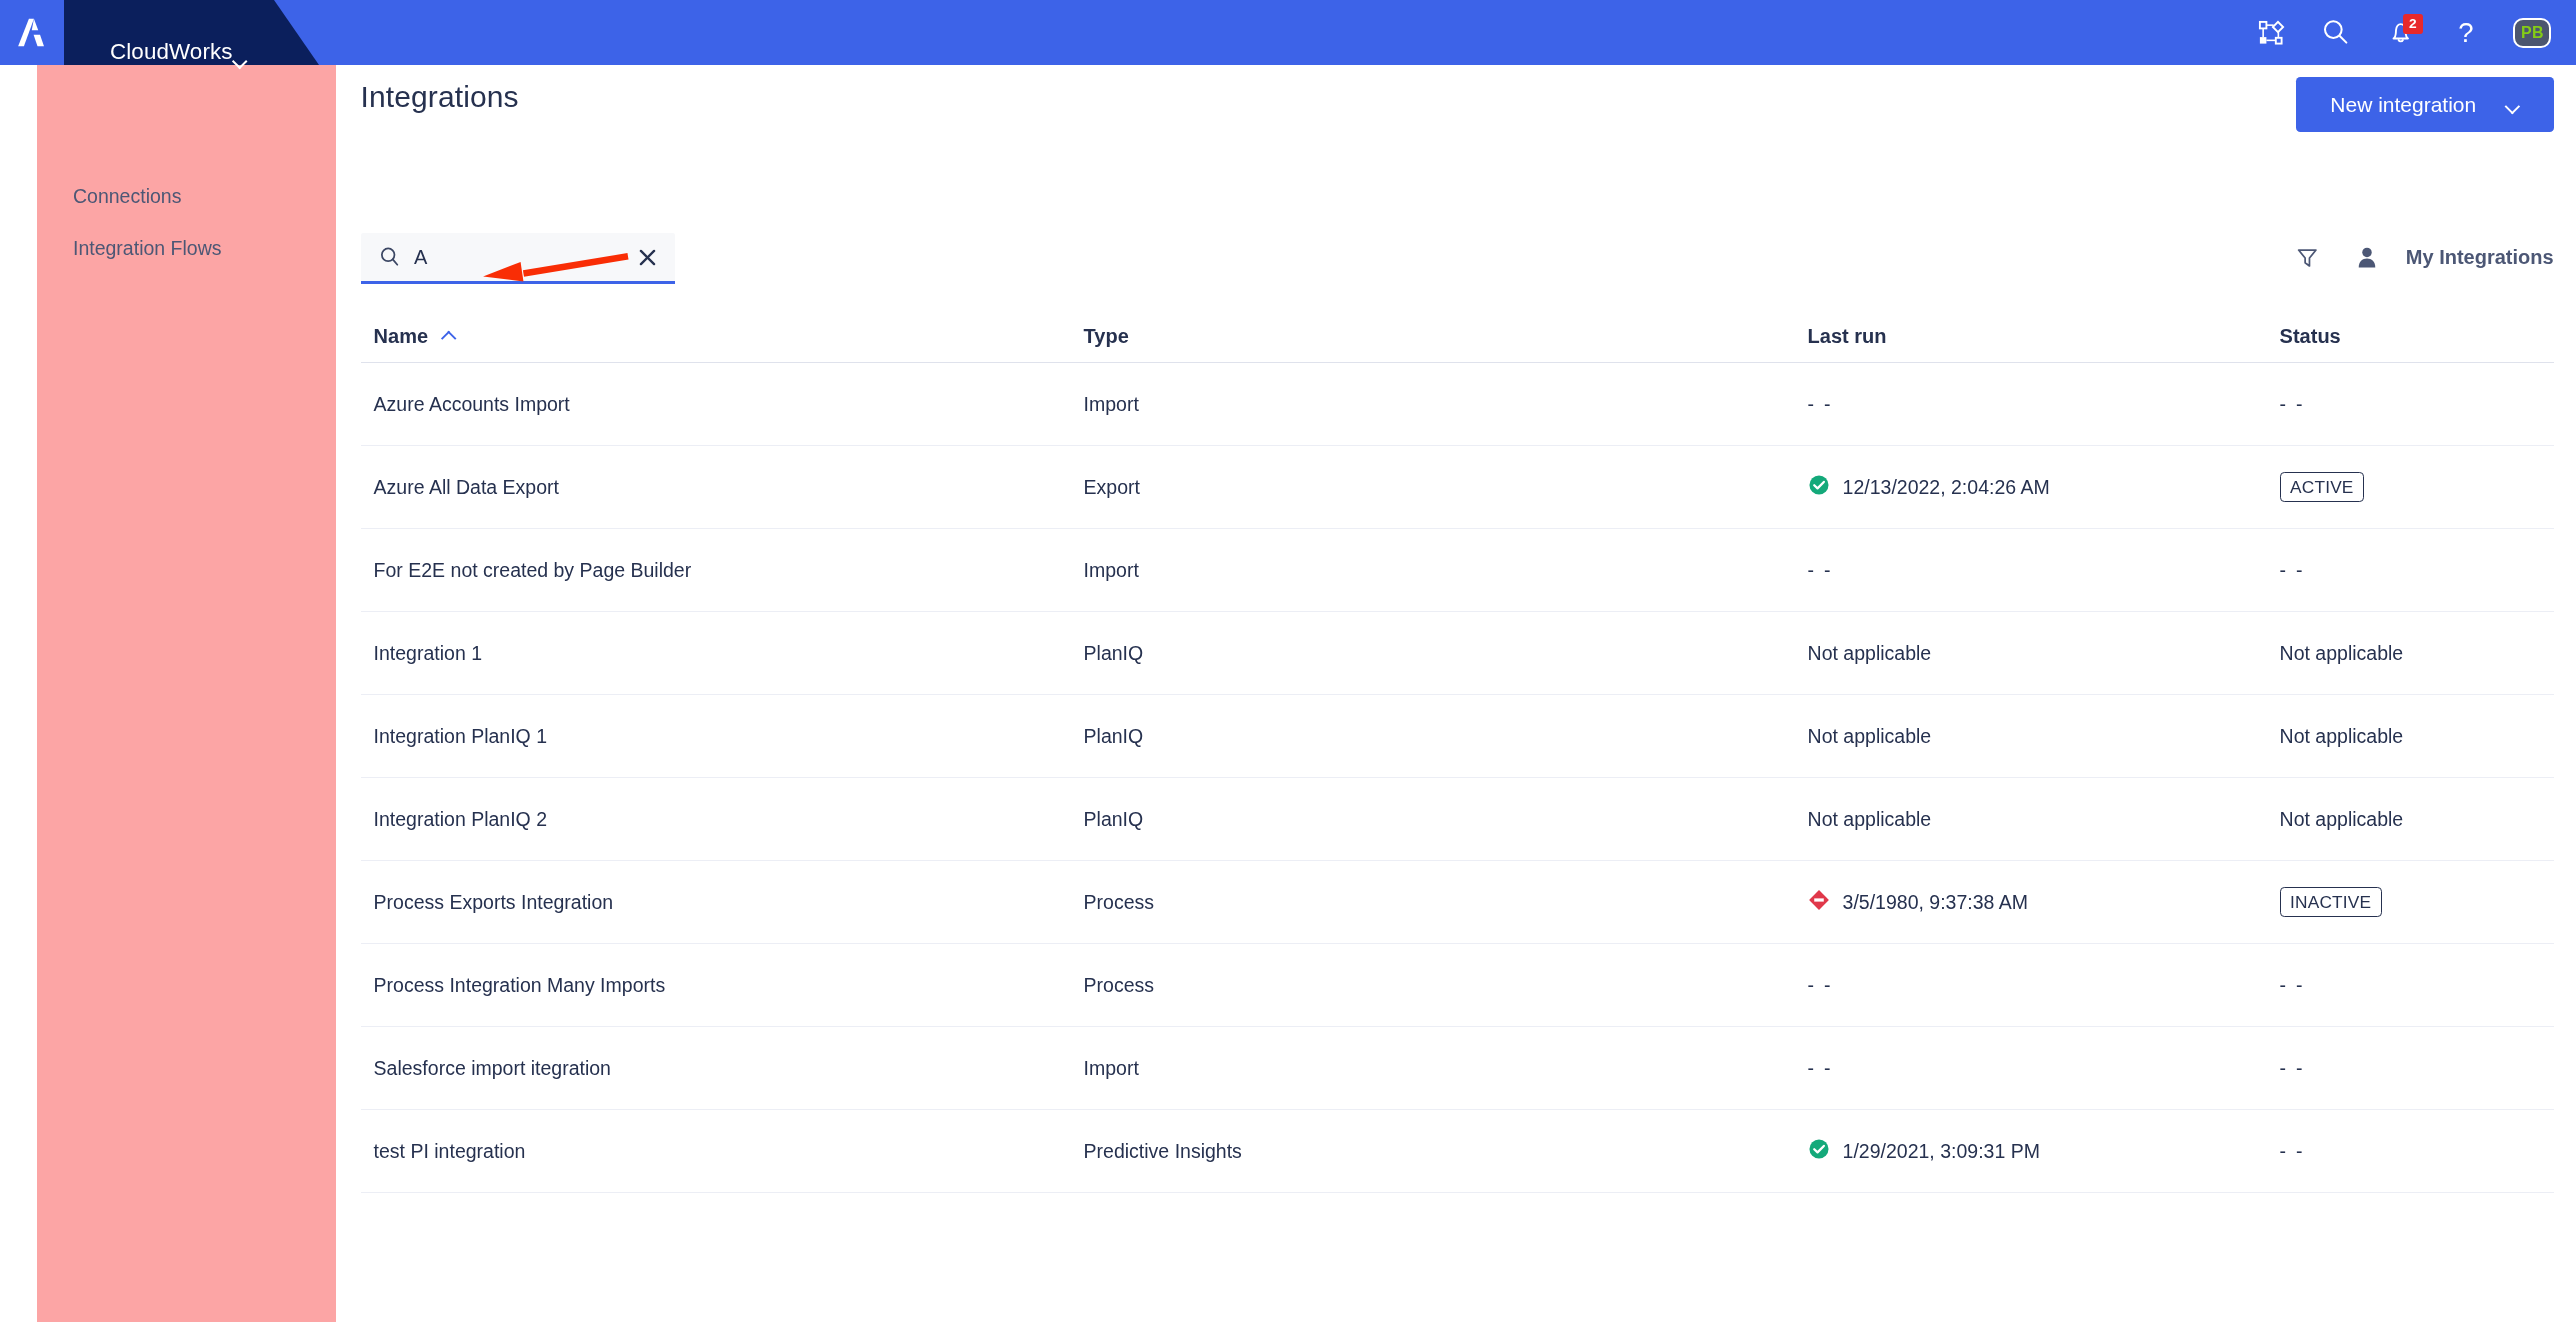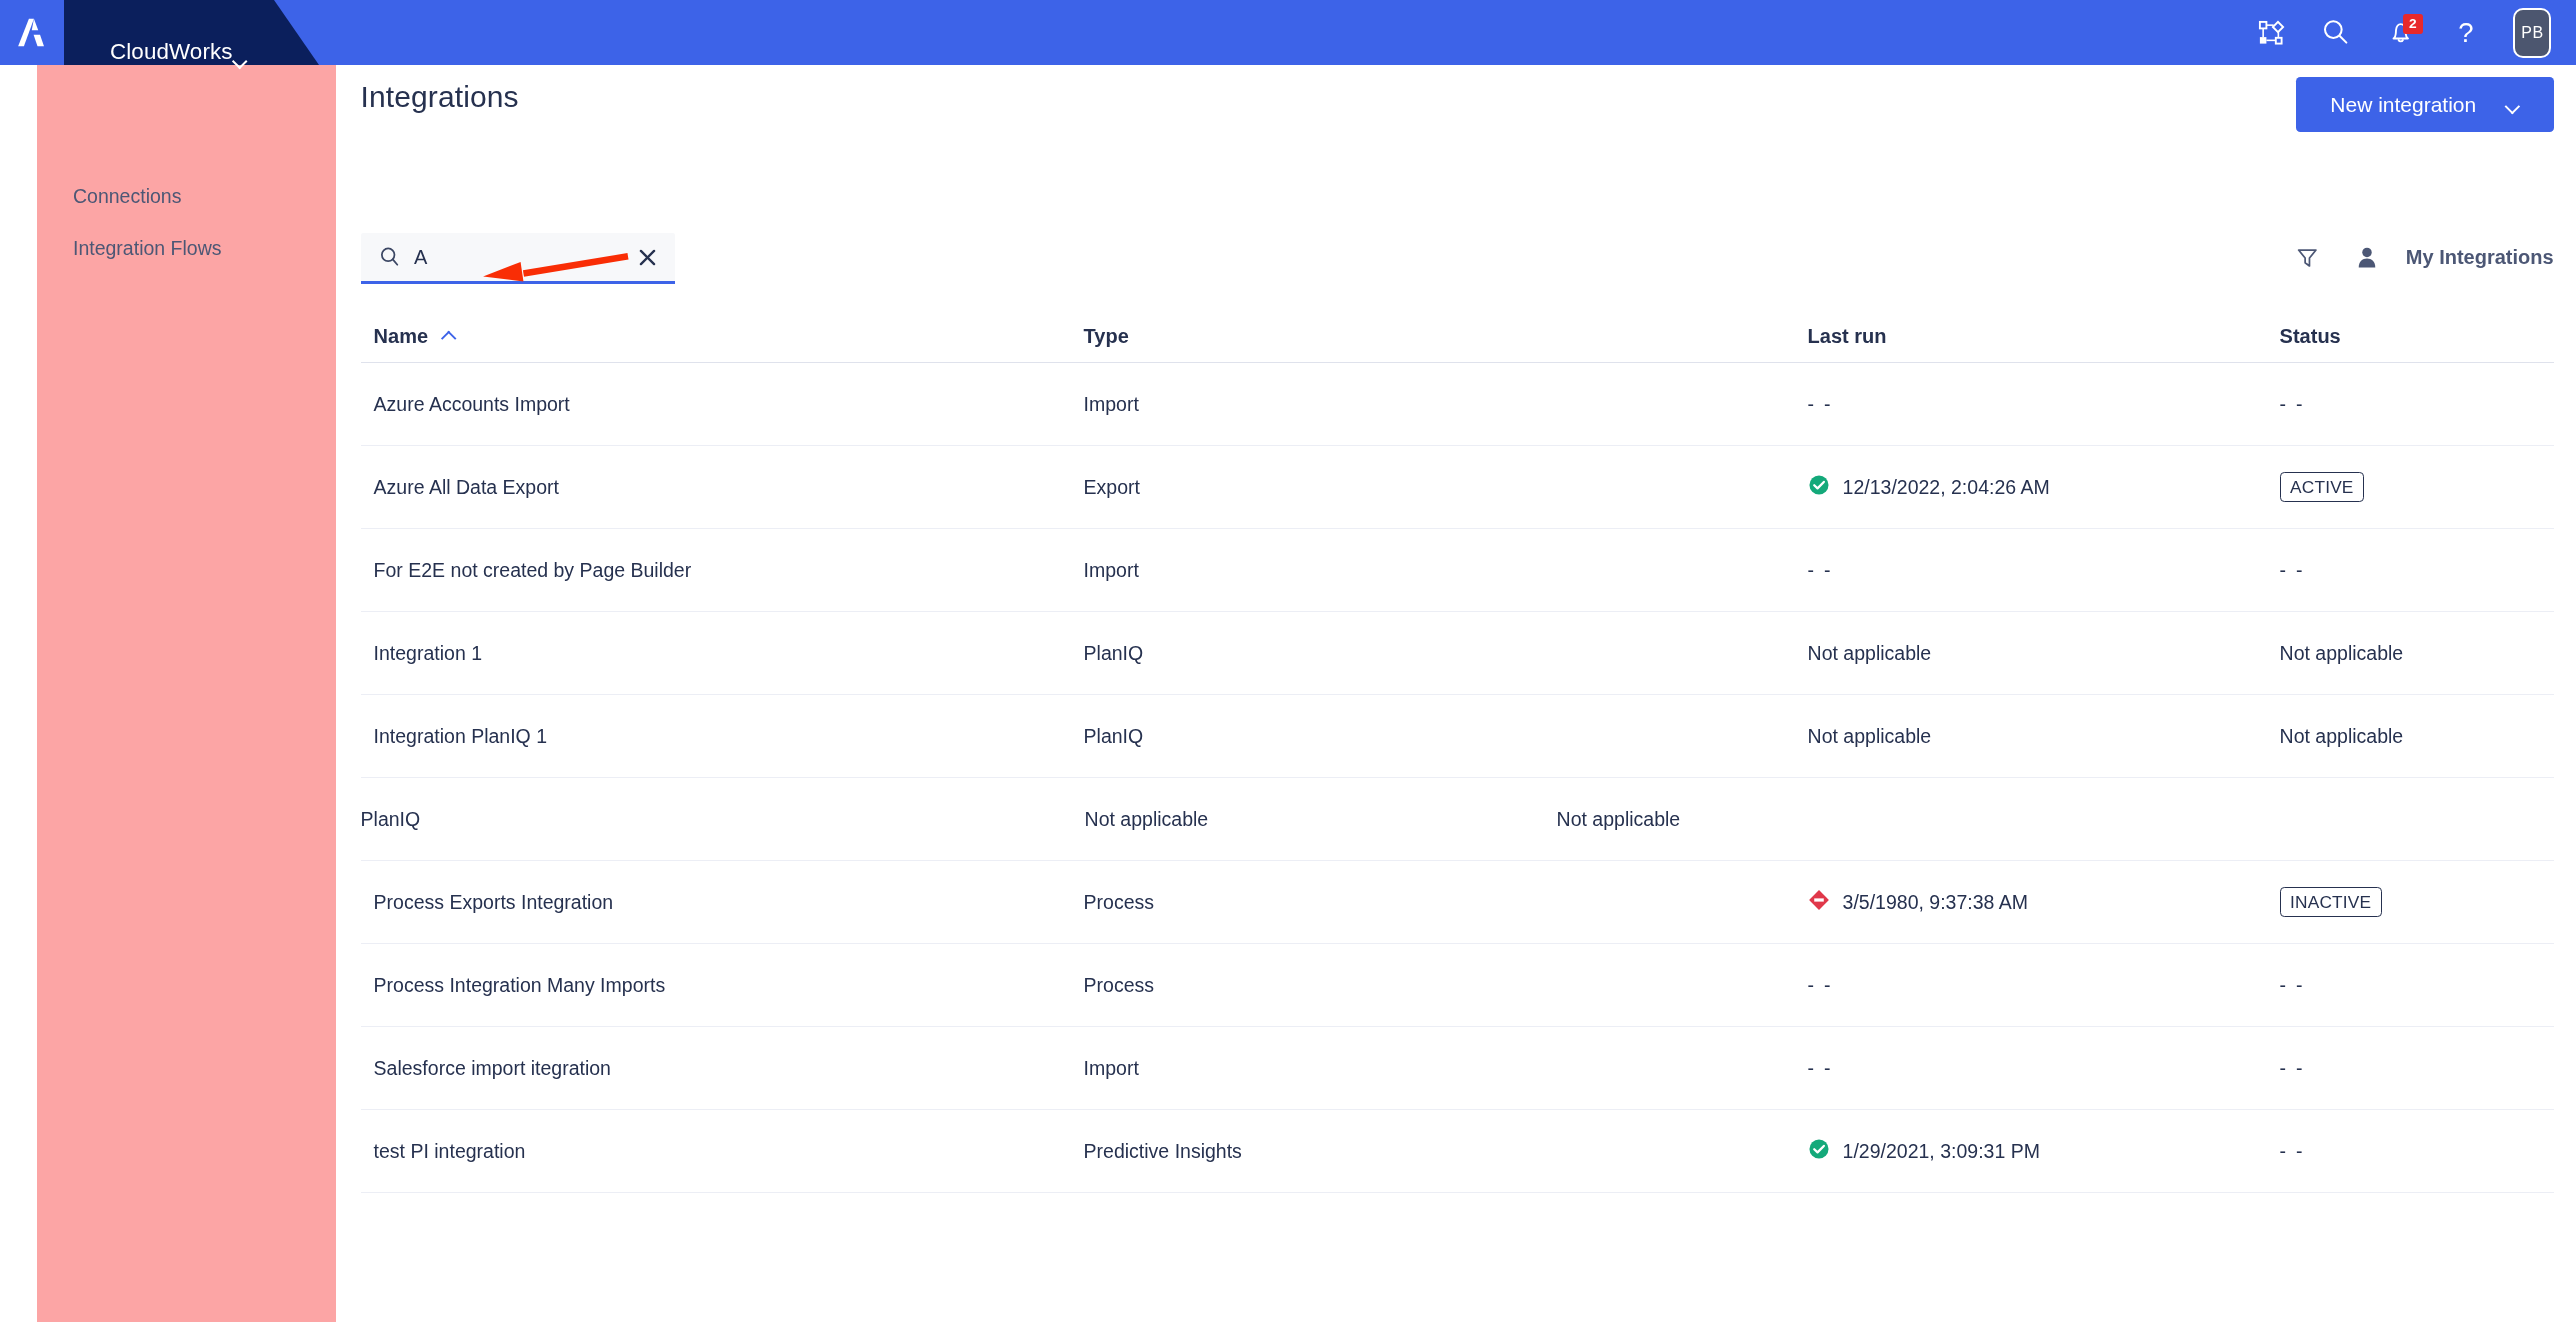--- a/index.html
+++ b/index.html
@@ -74,23 +74,23 @@
     border-radius: 2.9px;
     font-size: 13.7px; font-weight: 700;
     display: flex; align-items: center; justify-content: center;
     line-height: 1;
   }
   .help-glyph {
     color: #fff; font-size: 27.5px; font-weight: 400; line-height: 1;
     font-family: "Liberation Sans", sans-serif;
   }
   .avatar {
-    width: 38px; height: 50px; border-radius: 10px;
+    width: 38px; height: 30px; border-radius: 10px;
     background: #4c566f; border: 2.2px solid #ffffff;
-    color: #ffffff; font-size: 16px; font-weight: 400;
+    color: #84cc16; font-size: 16px; font-weight: 700;
     display: flex; align-items: center; justify-content: center;
     letter-spacing: 0.4px; cursor: pointer;
   }
 
   
   .sidebar {
     position: absolute; left: 0; top: 65px;
     width: 335px; height: 1258px;
     background: #fca5a5;
     border-right: 1.4px solid #e6e8f0;
@@ -394,20 +394,21 @@
       <div class="td col-type">PlanIQ</div>
       <div class="td col-last cell-run">
         <span>Not applicable</span>
       </div>
       <div class="td col-status">
         <span>Not applicable</span>
       </div>
     </div>
 
     <div class="trow">
+      <div class="td name col-name">Integration PlanIQ 2</div>
       <div class="td col-type">PlanIQ</div>
       <div class="td col-last cell-run">
         <span>Not applicable</span>
       </div>
       <div class="td col-status">
         <span>Not applicable</span>
       </div>
     </div>
 
     <div class="trow">

